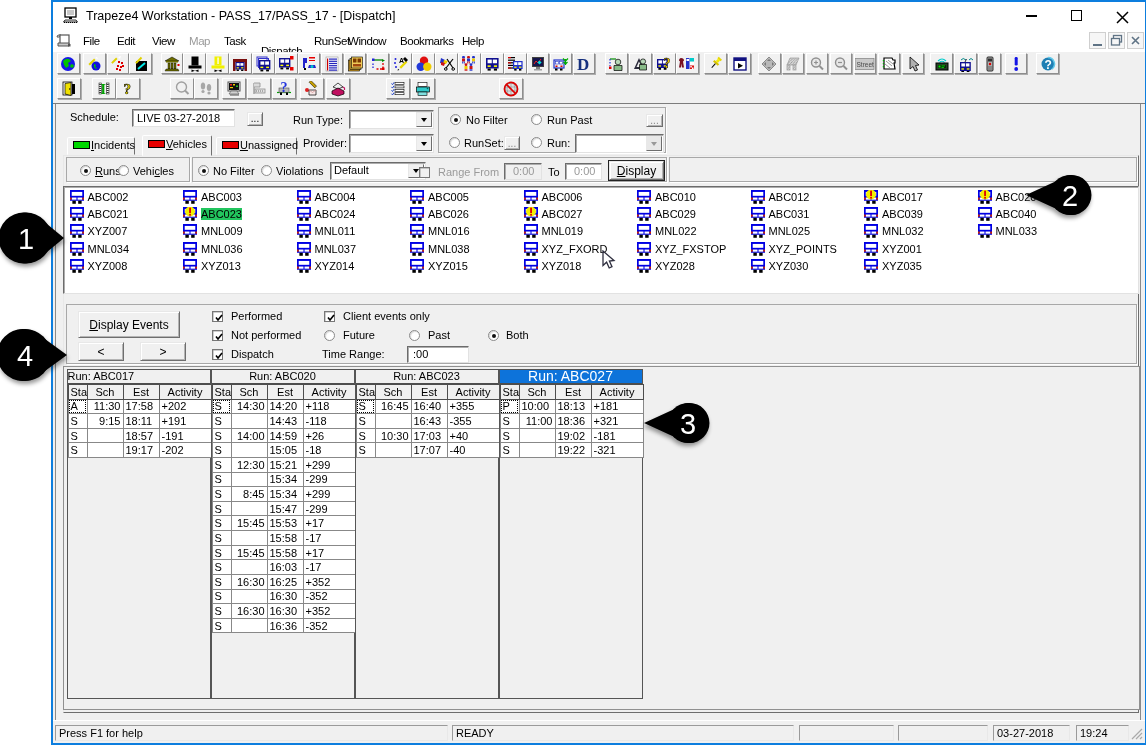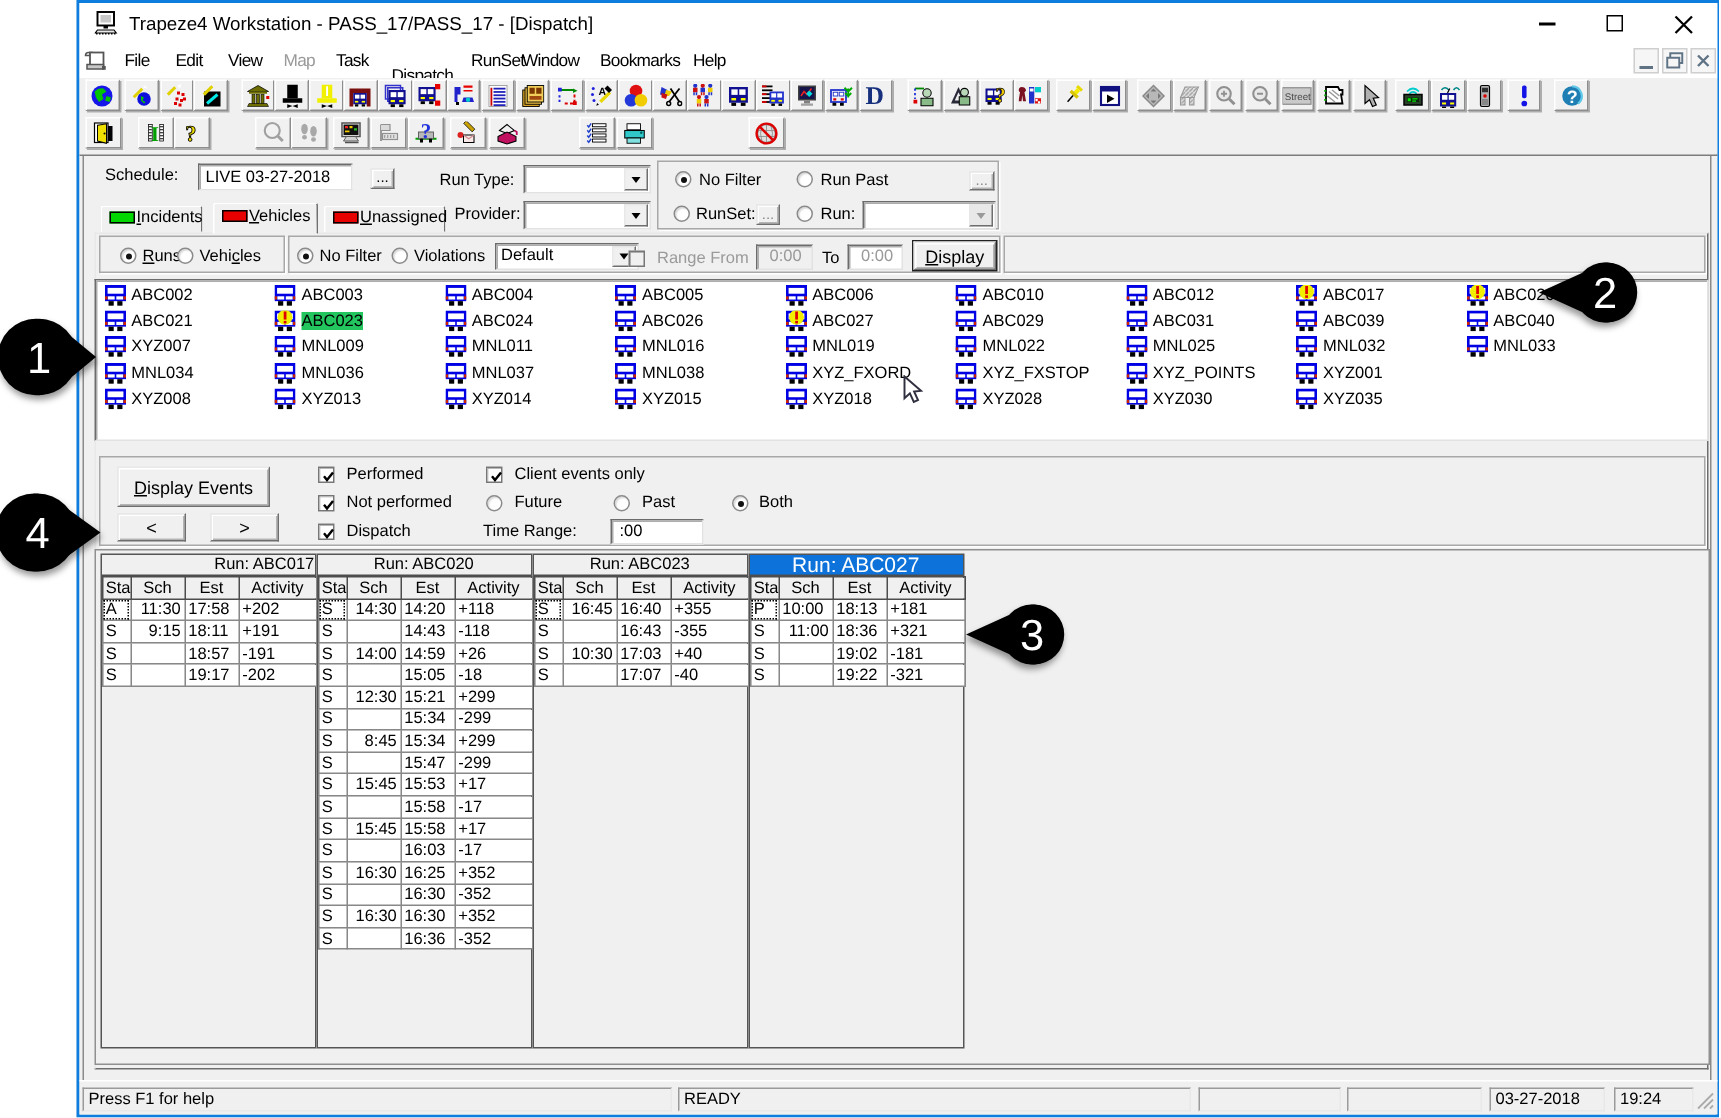--- a/index.html
+++ b/index.html
@@ -1003,21 +1003,21 @@
 <div class="radio" style="left:409px;top:330px"></div>
 <div class="lbl" style="left:428px;top:329px">Past</div>
 <div class="radio on" style="left:488px;top:330px"></div>
 <div class="lbl" style="left:506px;top:329px">Both</div>
 <div class="lbl" style="left:322px;top:348px">Time Range:</div>
 <div class="sunken" style="left:407px;top:346px;width:62px;height:17px">
     <div class="lbl" style="left:5px;top:1px">:00</div>
   </div>
 <div class="abs" style="left:63px;top:366px;width:1077px;height:344px;background:#f0f0f0;border:1px solid #909090"></div>
 <div class="tbl" style="left:66.5px;top:369px;width:144px;height:330px">
-    <div style="height:14px;background:#f0f0f0;color:#000;border-bottom:1px solid #4d4d4d;font-size:11px;text-align:right;line-height:13.5px">Run: ABC017</div>
+    <div style="height:14px;background:#f0f0f0;color:#000;border-bottom:1px solid #4d4d4d;font-size:11px;text-align:left;line-height:13.5px">Run: ABC017</div>
     <table style="width:143px">
       <colgroup>
         <col style="width:19px">
         <col style="width:36px">
         <col style="width:36px">
         <col style="width:52px">
       </colgroup>
       <tbody>
         <tr class="hd">
           <td>Sta</td>

